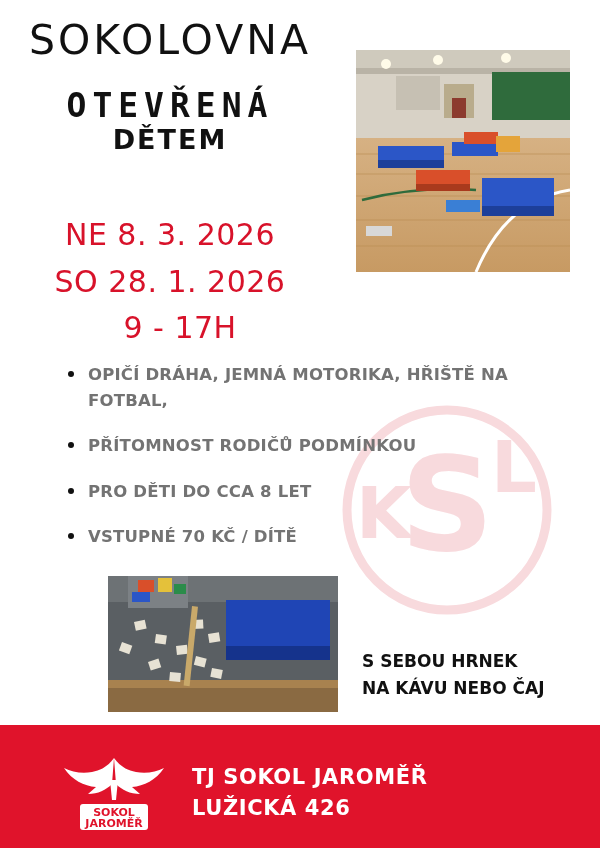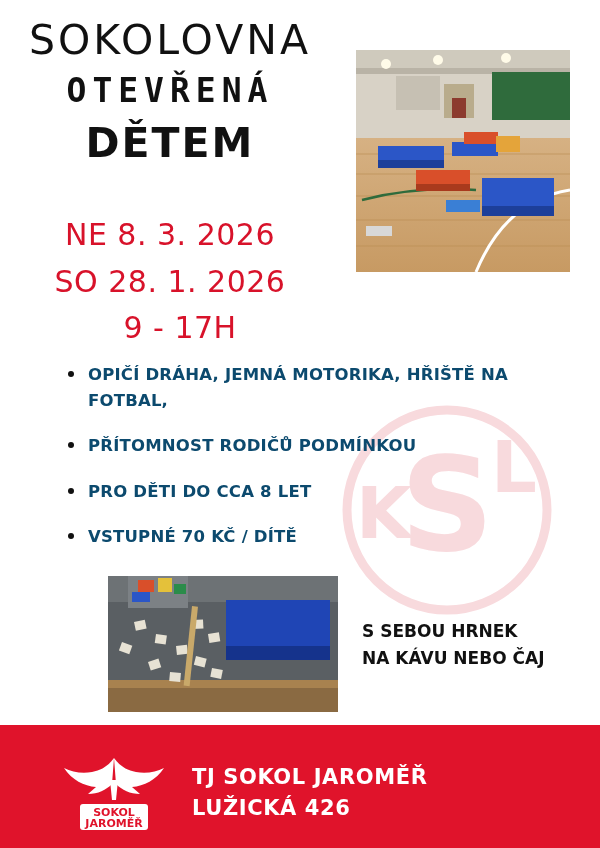--- a/index.html
+++ b/index.html
@@ -40,31 +40,31 @@
   }
   .t-sokolovna {
     font-size: 41px;
     font-weight: normal;
     letter-spacing: 3px;
     color: #111111;
     line-height: 1.1;
     font-family: "DejaVu Sans", sans-serif;
   }
   .t-otevrena {
-    margin-top: 10px;
+    margin-top: 25px;
     font-size: 33px;
     letter-spacing: 6px;
     color: #111111;
     line-height: 1.1;
     font-family: "DejaVu Sans Mono", monospace;
     font-weight: bold;
   }
   .t-detem {
-    margin-top: 12px;
-    font-size: 41px;
+    margin-top: 1px;
+    font-size: 27px;
     font-weight: bold;
     letter-spacing: 2px;
     color: #111111;
     line-height: 1.1;
     font-family: "DejaVu Sans", sans-serif;
   }
 
   .dates {
     position: absolute;
     left: 0;
@@ -109,21 +109,21 @@
 
   
   .bullets {
     position: absolute;
     left: 66px;
     top: 362px;
     width: 470px;
     margin: 0;
     padding: 0;
     list-style: none;
-    color: #0c4a6e;
+    color: #737373;
   }
   .bullets li {
     position: relative;
     padding-left: 22px;
     font-size: 16.5px;
     font-weight: bold;
     letter-spacing: 0.2px;
     line-height: 1.55;
     margin-bottom: 20px;
     font-family: "DejaVu Sans", sans-serif;
@@ -140,21 +140,21 @@
   }
   .bullets li .cont {
     display: block;
     margin-top: 14px;
   }
 
   
   .side-note {
     position: absolute;
     left: 362px;
-    top: 618px;
+    top: 648px;
     width: 220px;
     color: #111111;
     font-size: 17px;
     font-weight: bold;
     line-height: 1.6;
     font-family: "DejaVu Sans", sans-serif;
   }
 
   
   .footer {

